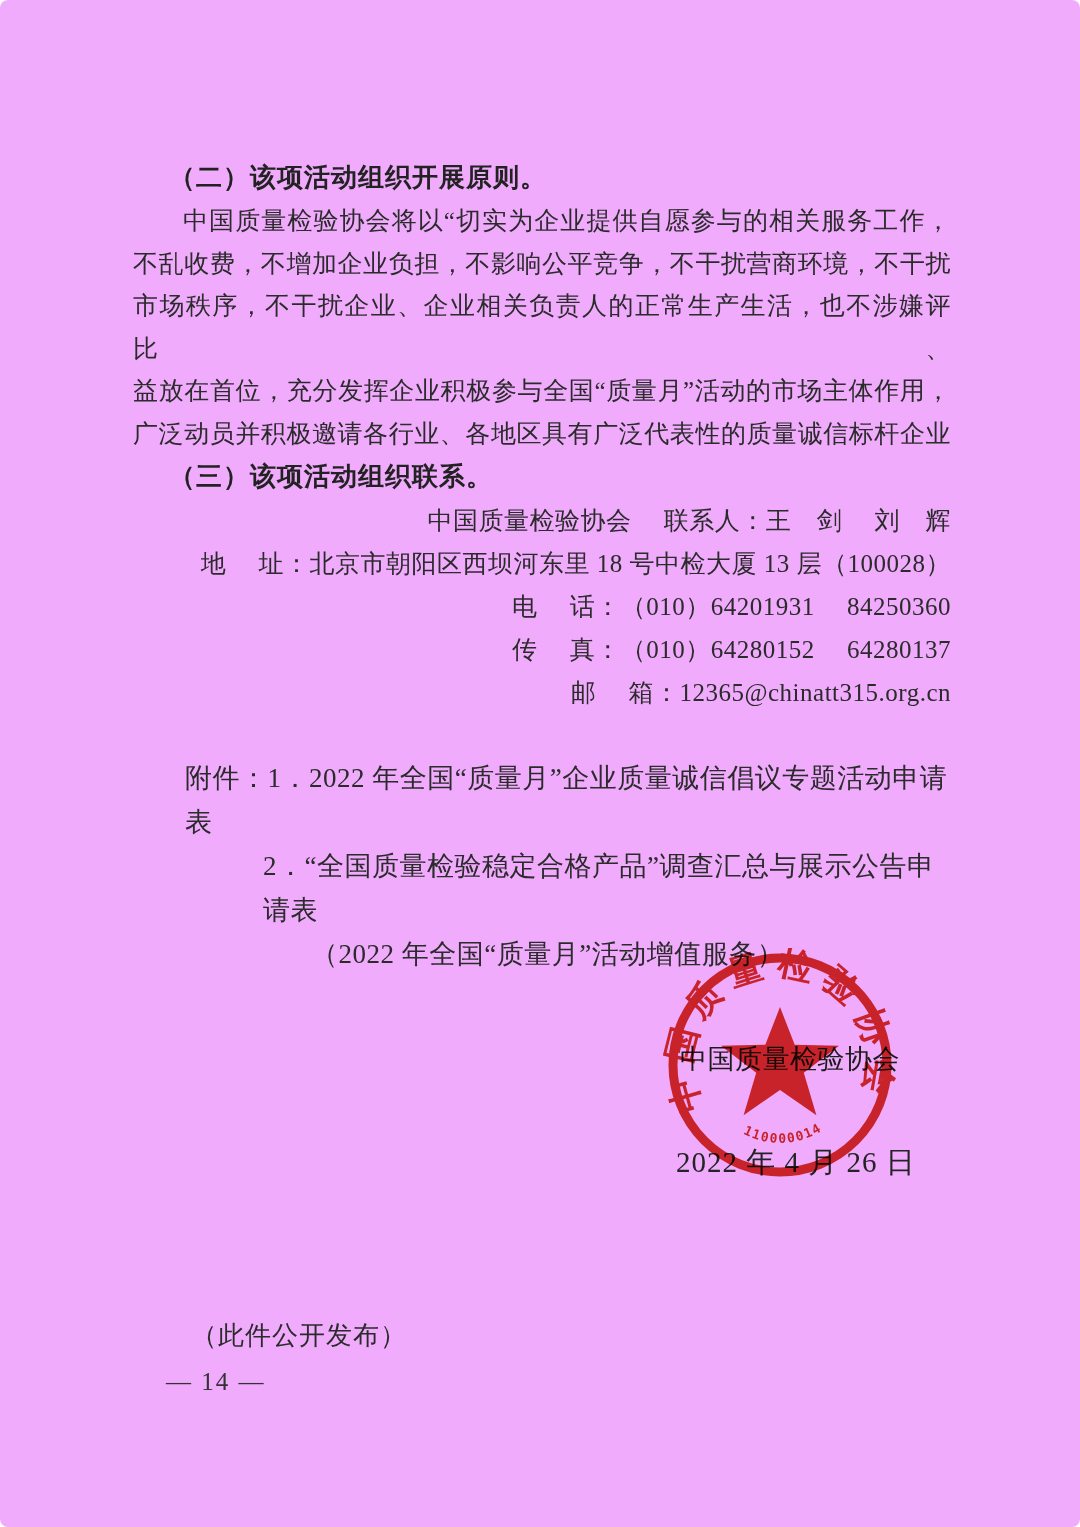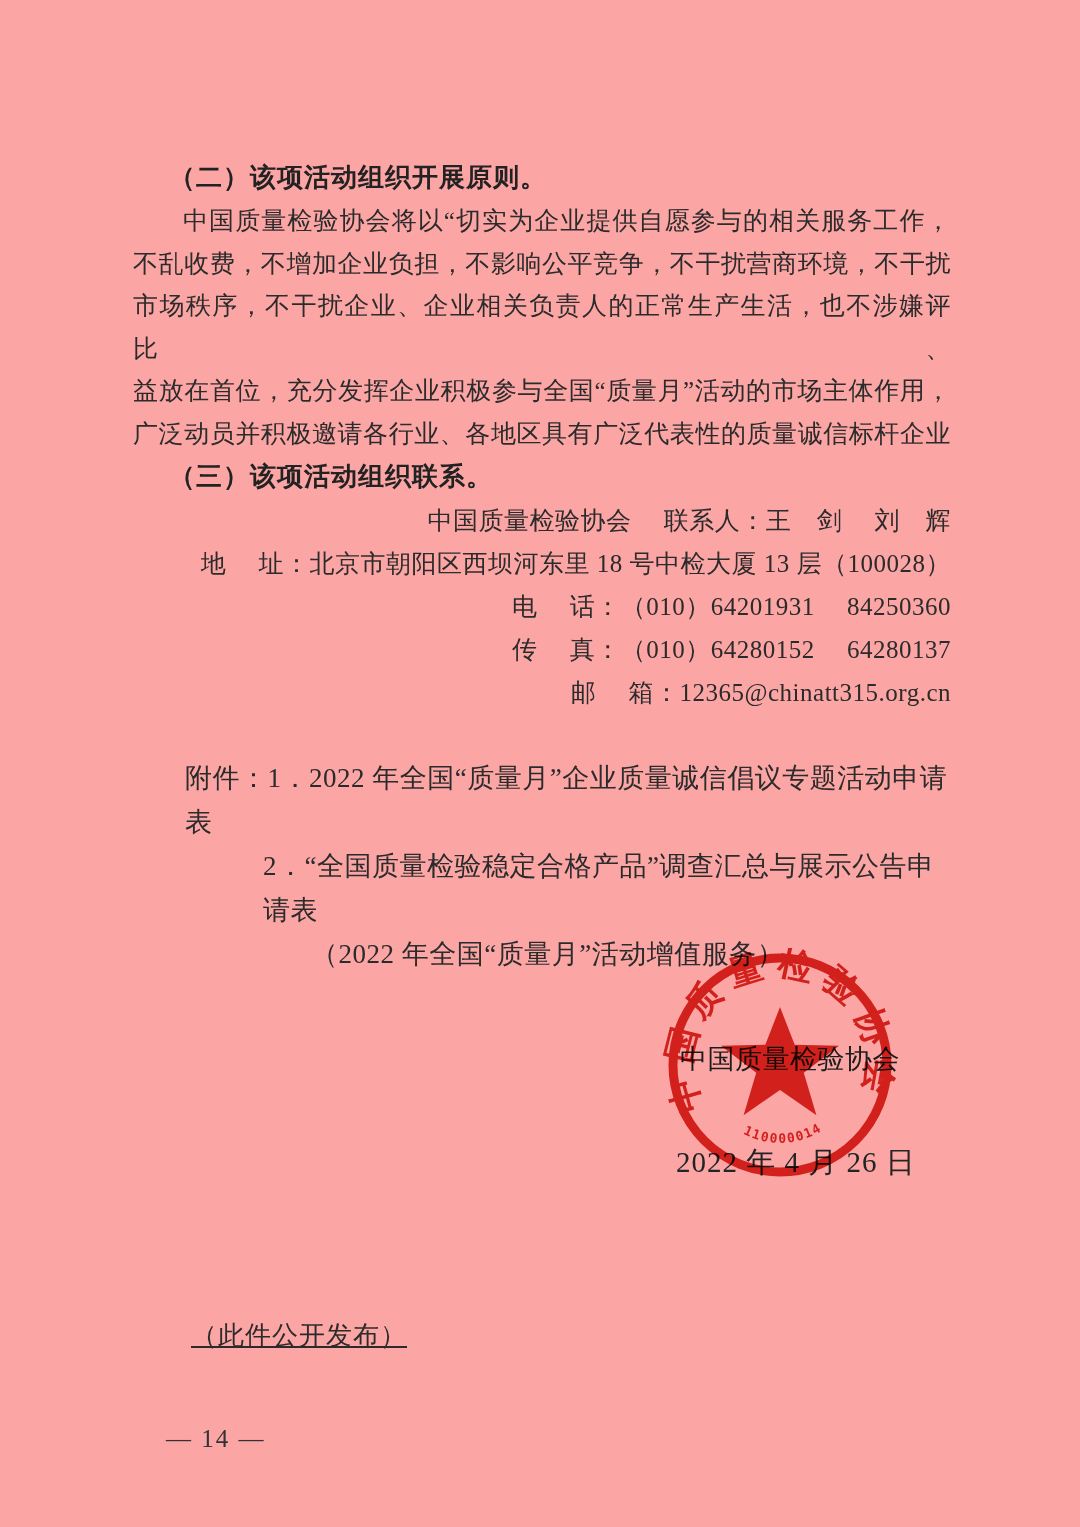--- a/index.html
+++ b/index.html
@@ -5,22 +5,23 @@
   html,body{margin:0;padding:0;}
   body{
     width:1080px;height:1527px;
     background:#ffffff;
     font-family:"Liberation Serif","DejaVu Serif",serif;
     position:relative;
     overflow:hidden;
   }
   .page{
     position:absolute;left:0;top:0;width:1080px;height:1527px;
-    background:#fca5a5;
+    background:#f0abfc;
     color:#2b2b2b;
+    border-radius:8px;
   }
   .content{
     position:absolute;left:133px;top:156px;width:818px;
   }
   .h2line,.h3line{
     font-weight:bold;
     font-size:26px;
     line-height:44px;
     padding-left:36px;
     letter-spacing:1px;
@@ -60,24 +61,24 @@
     position:absolute;left:676px;top:1143px;
     font-size:29px;letter-spacing:1px;color:#242424;
   }
   .seal{
     position:absolute;left:663px;top:948px;width:234px;height:234px;
     mix-blend-mode:multiply;
     opacity:.95;
   }
   .footer-note{
     position:absolute;left:191px;top:1318px;
-    font-size:26px;letter-spacing:1px;color:#2b2b2b;text-decoration:underline;
+    font-size:26px;letter-spacing:1px;color:#2b2b2b;
   }
   .page-num{
-    position:absolute;left:166px;top:1425px;
+    position:absolute;left:166px;top:1368px;
     font-size:25px;letter-spacing:2px;color:#333;
   }
 </style>
 </head>
 <body>
 
 <div class="page">
 
   <div class="content">
     <div class="h2line">（二）该项活动组织开展原则。</div>

